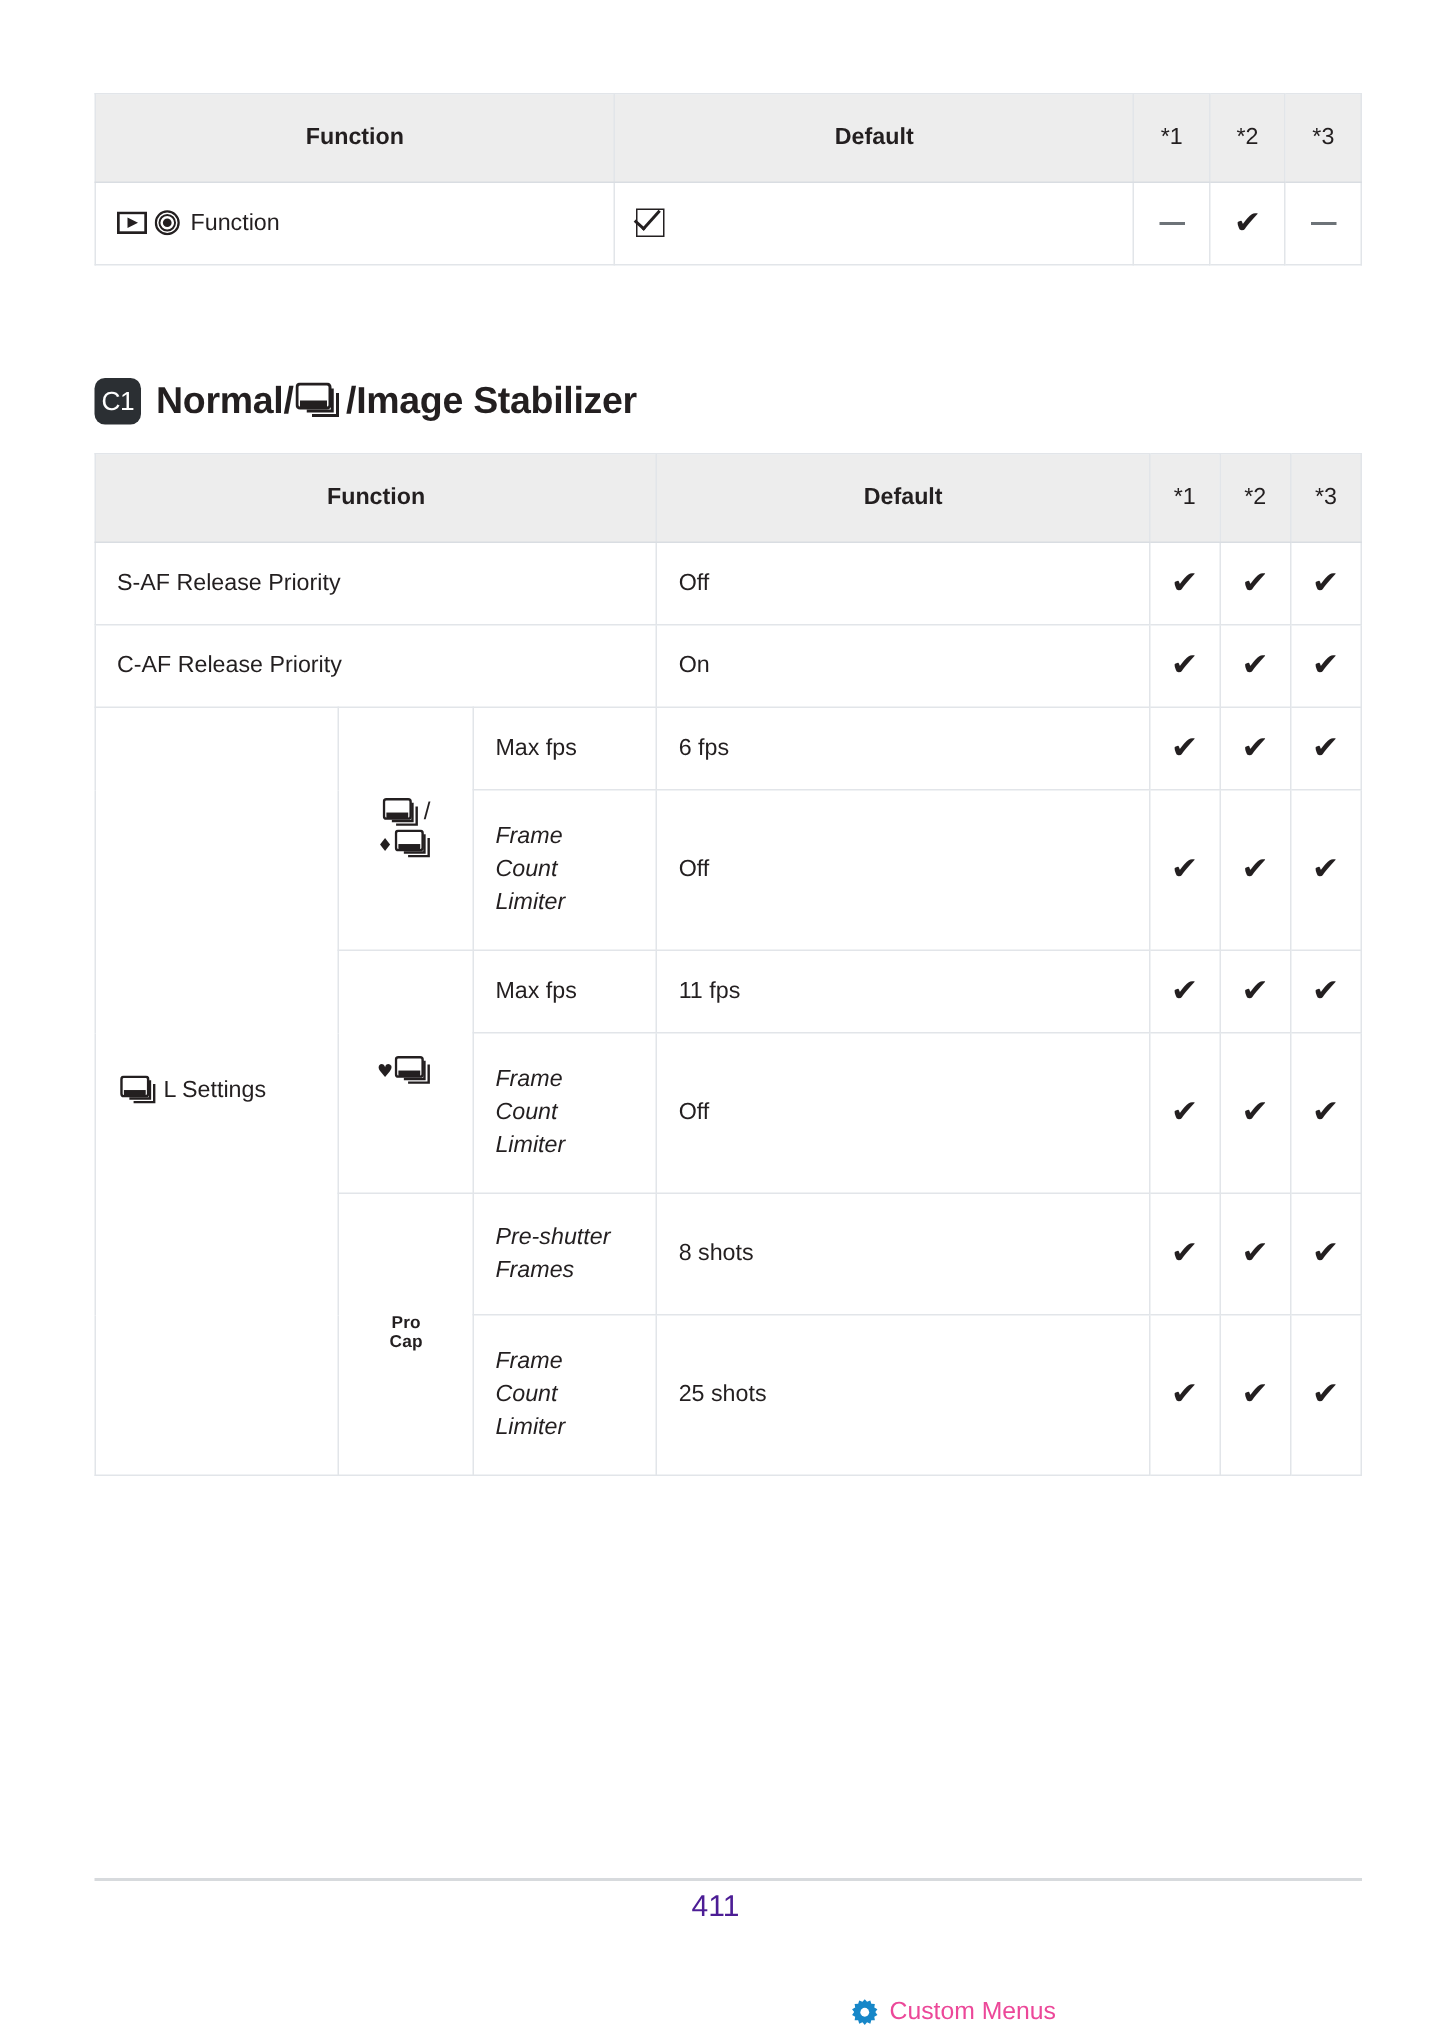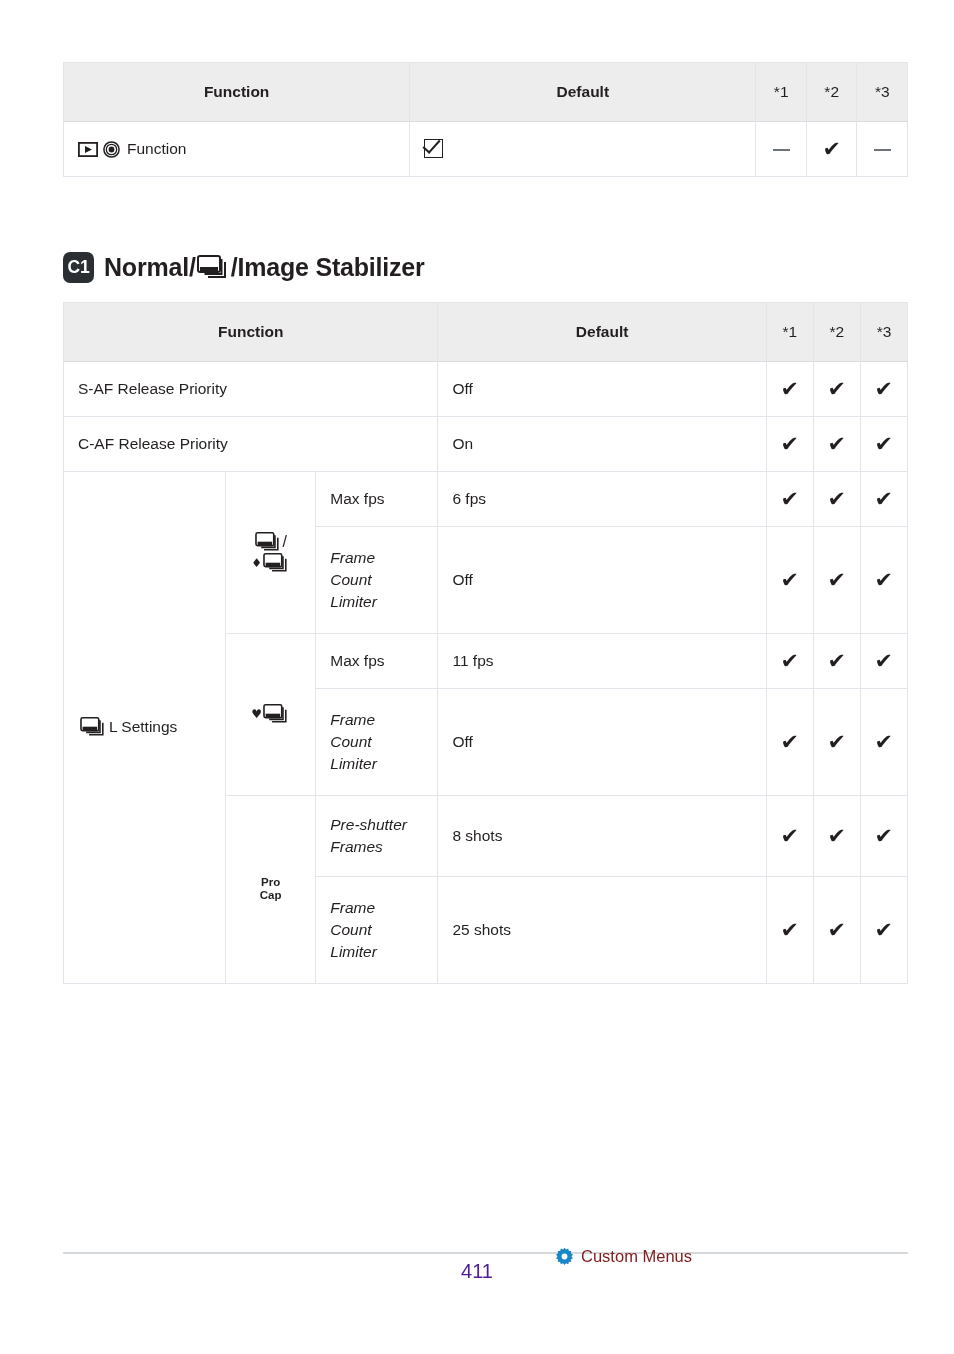--- a/index.html
+++ b/index.html
@@ -13,20 +13,21 @@
     font-family: "Liberation Sans", sans-serif;
     color: #231f20;
     position: relative;
     overflow: hidden;
   }
   .page {
     position: absolute;
     left: 0; top: 0;
     width: 756px;
     height: 1354px;
+    padding-left: 12px;
   }
 
   
   .tbl {
     position: absolute;
     left: 63px;
     width: 845px;
     border-collapse: collapse;
     table-layout: fixed;
     font-size: 15.5px;
@@ -168,21 +169,21 @@
   .badge {
     display: inline-flex;
     align-items: center;
     justify-content: center;
     width: 31px;
     height: 31px;
     border-radius: 7px;
     background: #2b2f33;
     color: #ffffff;
     font-size: 17.5px;
-    font-weight: bold;
+    font-weight: normal;
     margin-right: 10px;
     letter-spacing: -.3px;
   }
   .heading .ic { margin: 0 1px; }
 
   
   .footrule {
     position: absolute;
     left: 63px;
     top: 1252px;
@@ -195,25 +196,25 @@
     left: 0;
     top: 1260px;
     width: 954px;
     text-align: center;
     font-size: 20px;
     color: #4c1d95;
   }
   .footlink {
     position: absolute;
     right: 64px;
-    top: 1247px;
+    top: 1332px;
     display: flex;
     align-items: center;
     font-size: 16.5px;
-    color: #7f1d1d;
+    color: #ec4899;
     white-space: nowrap;
   }
   .footlink .ic { margin-right: 7px; }
 </style>
 </head>
 <body>
 
 <div class="page">
 
   <table class="tbl" style="top:62px;">

